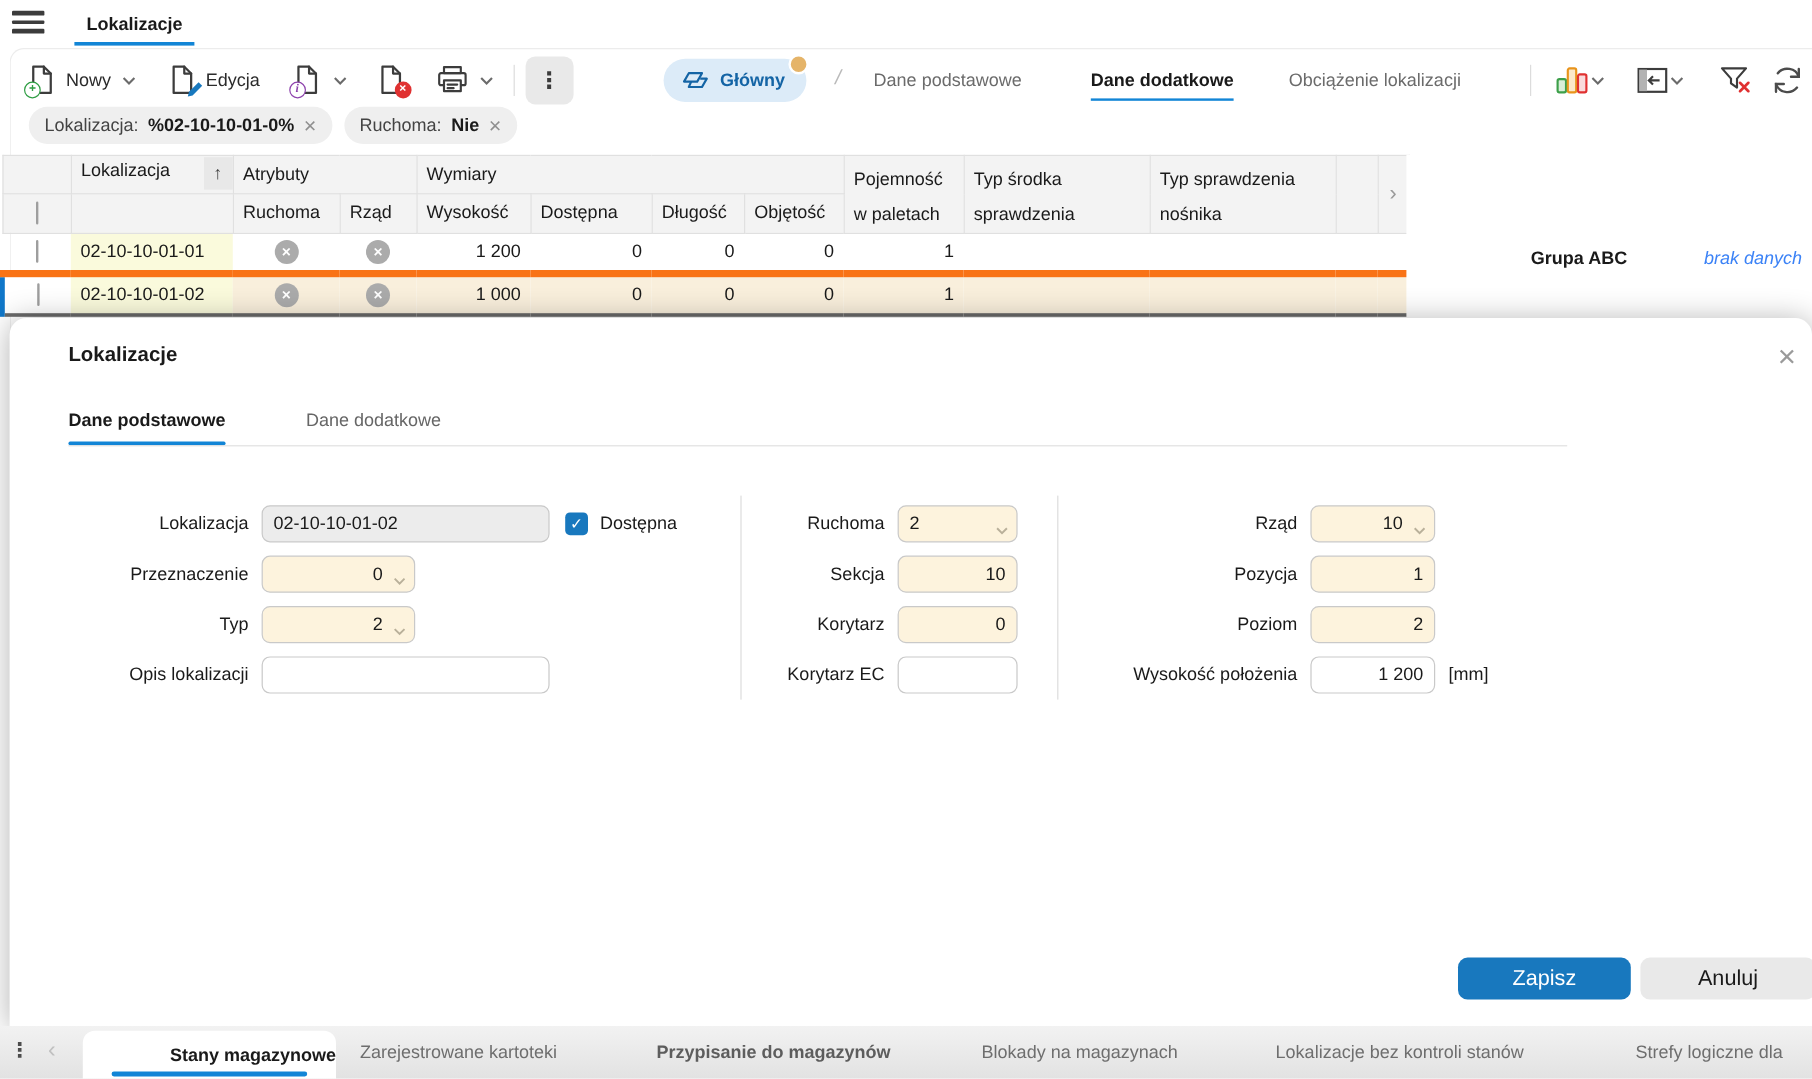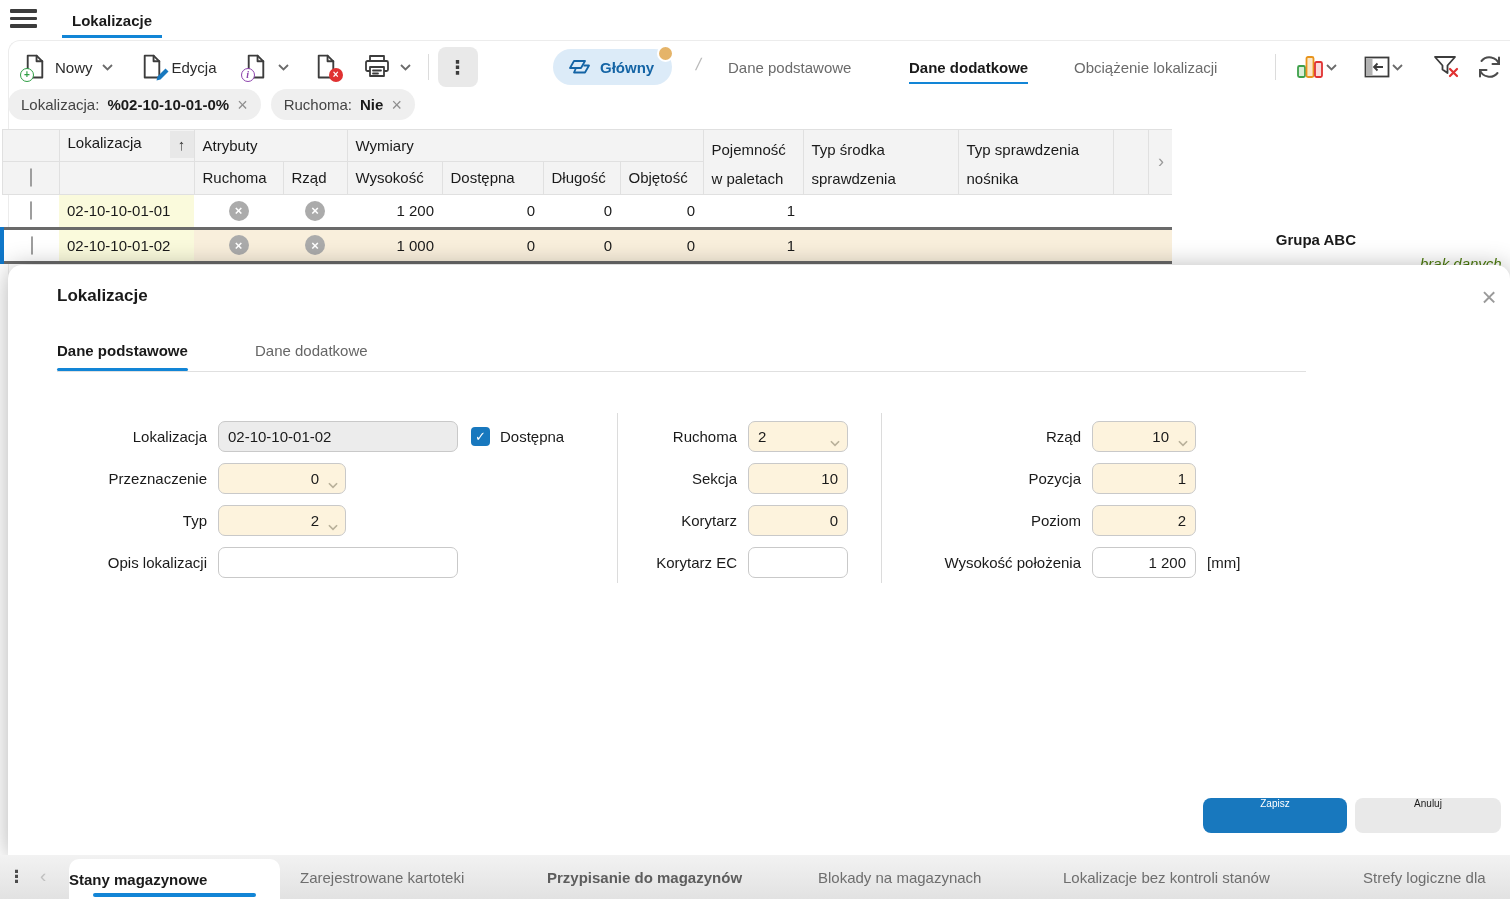--- a/index.html
+++ b/index.html
@@ -39,47 +39,47 @@
   .glowny-dot { position:absolute; right:-2px; top:-4px; width:17px; height:17px; border-radius:50%; background:#e5b469; border:2px solid #fff; }
   .slash { position:absolute; left:688px; top:13px; color:#b9b9b9; font-size:17px; transform:skewX(-12deg); }
 
   .nav-tab { position:absolute; top:0; height:50px; display:flex; align-items:center; color:#6b6b6b; cursor:pointer; }
   .nav-tab.active { color:#1a1a1a; font-weight:bold; }
   .nav-tab.active::after { content:""; position:absolute; left:0; right:0; bottom:8px; height:2.5px; background:#1285d6; }
 
   .tb-right-icon { position:absolute; top:12px; height:26px; display:flex; align-items:center; cursor:pointer; }
 
   
-  .chips { position:absolute; left:8px; top:89px; display:flex; gap:10px; }
+  .chips { position:absolute; left:8px; top:89px; display:flex; gap:10px;padding-left:16px; }
   .chip { height:31px; background:#efefef; border-radius:16px; display:flex; align-items:center; gap:8px; padding:0 13px; color:#444; }
   .chip b { color:#1a1a1a; }
   .chip .x { color:#8f8f8f; font-size:18px; line-height:1; cursor:pointer; }
 
   
   .grid { position:absolute; left:0; top:129px; }
   table { border-collapse:collapse; table-layout:fixed; width:1172px; }
   th { background:#f3f3f3; border:1px solid #e0e0e0; font-weight:normal; text-align:left; padding:0 8px; height:31px; }
-  td { height:34px; padding:0 8px; border-bottom:1px solid #f97316; }
+  td { height:34px; padding:0 8px; border-bottom:6px solid #f97316; }
   th.center, td.center { text-align:center; }
   td.num, th.num { text-align:right; }
   .sortbox { float:right; width:24px; height:27px; margin:-3px -8px 0 0; background:#e8e8e8; display:flex; align-items:center; justify-content:center; color:#3c3c3c; font-size:15px; }
   .cbx { width:18px; height:18px; border:1.6px solid #9e9e9e; border-radius:4px; background:#fff; margin:0 auto; cursor:pointer; }
   .cell-yellow { background:#fafadc; }
   tr.sel td { background:#f9efdc; border-top:3px solid #6a6a6a; border-bottom:3px solid #6a6a6a; }
   tr.sel td:first-child { background:#fff; border-left:4px solid #1077c9; }
   tr.sel td:last-child { border-right:3px solid #6a6a6a; }
   tr.sel td.cell-yellow { background:#fafadc; }
   .xcircle { display:inline-flex; width:20px; height:20px; border-radius:50%; background:#ababab; color:#fff; align-items:center; justify-content:center; font-size:13px; font-weight:bold; }
   .rowchev { color:#9a9a9a; font-size:18px; text-align:center; }
 
   
   .side-panel { position:absolute; left:1172px; top:129px; width:338px; height:136px; background:#fff; }
   .sp-row { position:absolute; left:0; width:100%; display:flex; align-items:center; }
   .sp-label { width:184px; text-align:right; font-weight:bold; }
-  .sp-value { margin-left:16px; font-style:italic; color:#4d7c0f;margin-top:48px; }
+  .sp-value { margin-left:16px; font-style:italic; color:#3b82f6; }
 
   
   .modal { position:absolute; left:8px; top:265px; width:1502px; height:590px; background:#fff;
     border-radius:14px 14px 0 0; box-shadow:0 2px 26px rgba(0,0,0,.30); }
   .modal-title { position:absolute; left:49px; top:21px; font-size:17px; font-weight:bold; }
   .modal-close { position:absolute; left:1466px; top:17px; width:30px; height:30px; display:flex; align-items:center; justify-content:center; color:#9a9a9a; font-size:26px; cursor:pointer; }
   .mtab { position:absolute; top:70px; height:30px; display:flex; align-items:center; color:#666; cursor:pointer; }
   .mtab.active { color:#1a1a1a; font-weight:bold; }
   .mtab.active::after { content:""; position:absolute; left:0; right:0; bottom:-6px; height:3px; background:#1285d6; border-radius:2px; }
   .mdivider { position:absolute; left:49px; top:106px; width:1249px; height:1px; background:#e0e0e0; }
@@ -87,31 +87,31 @@
   .flabel { position:absolute; text-align:right; width:180px; line-height:31px; }
   .ctrl { position:absolute; height:31px; border:1px solid #c9c9c9; border-radius:7px; background:#fff; display:flex; align-items:center; padding:0 9px; }
   .ctrl.disabled { background:#ececec; border-color:#c9c9c9; }
   .ctrl.cream { background:#fdf3dd; }
   .ctrl.right { justify-content:flex-end; }
   .ctrl .dd { position:absolute; right:7px; top:11px; }
   .ctrl.has-dd { padding-right:26px; }
   .cbx-checked { width:19px; height:19px; background:#1878be; border-radius:4px; color:#fff; display:flex; align-items:center; justify-content:center; font-size:13px; font-weight:bold; cursor:pointer; }
   .unit { position:absolute; line-height:31px; }
 
-  .btn { position:absolute; height:35px; border-radius:8px; display:flex; align-items:flex-start; justify-content:center; cursor:pointer; font-size:10px; }
+  .btn { position:absolute; height:35px; border-radius:8px; display:flex; align-items:center; justify-content:center; cursor:pointer; font-size:18px;margin-left:12px; }
   .btn.primary { background:#1878be; color:#fff; }
   .btn.plain { background:#e9e9e9; color:#1a1a1a; }
 
   
   .bottombar { position:absolute; left:0; bottom:0; width:100%; height:44px;
     background:linear-gradient(#f2f2f2,#e2e2e2); }
   .bb-kebab { position:absolute; left:8px; top:11px; font-size:17px; font-weight:bold; color:#4c4c4c; cursor:pointer; }
   .bb-prev { position:absolute; left:40px; top:10px; color:#c0c0c0; font-size:19px; cursor:pointer; }
   .btab { position:absolute; top:0; height:44px; display:flex; align-items:center; color:#6e6e6e; cursor:pointer; white-space:nowrap; }
-  .btab.active { left:69px; width:211px; justify-content:flex-start; background:#fff; border-radius:10px 10px 0 0; color:#1a1a1a; font-weight:bold; top:4px; height:40px; }
+  .btab.active { left:69px; width:211px; justify-content:flex-end; background:#fff; border-radius:10px 10px 0 0; color:#1a1a1a; font-weight:bold; top:4px; height:40px; }
   .btab.active::after { content:""; position:absolute; left:24px; right:24px; bottom:2px; height:4px; background:#1285d6; border-radius:2px; }
   .btab.semibold { font-weight:bold; color:#5d5d5d; }
 
   svg.stroke { fill:none; stroke:#3c3c3c; stroke-width:1.8; stroke-linejoin:round; stroke-linecap:round; }
 </style>
 </head>
 <body>
 
 <div class="topbar">
   <div class="hamburger">

